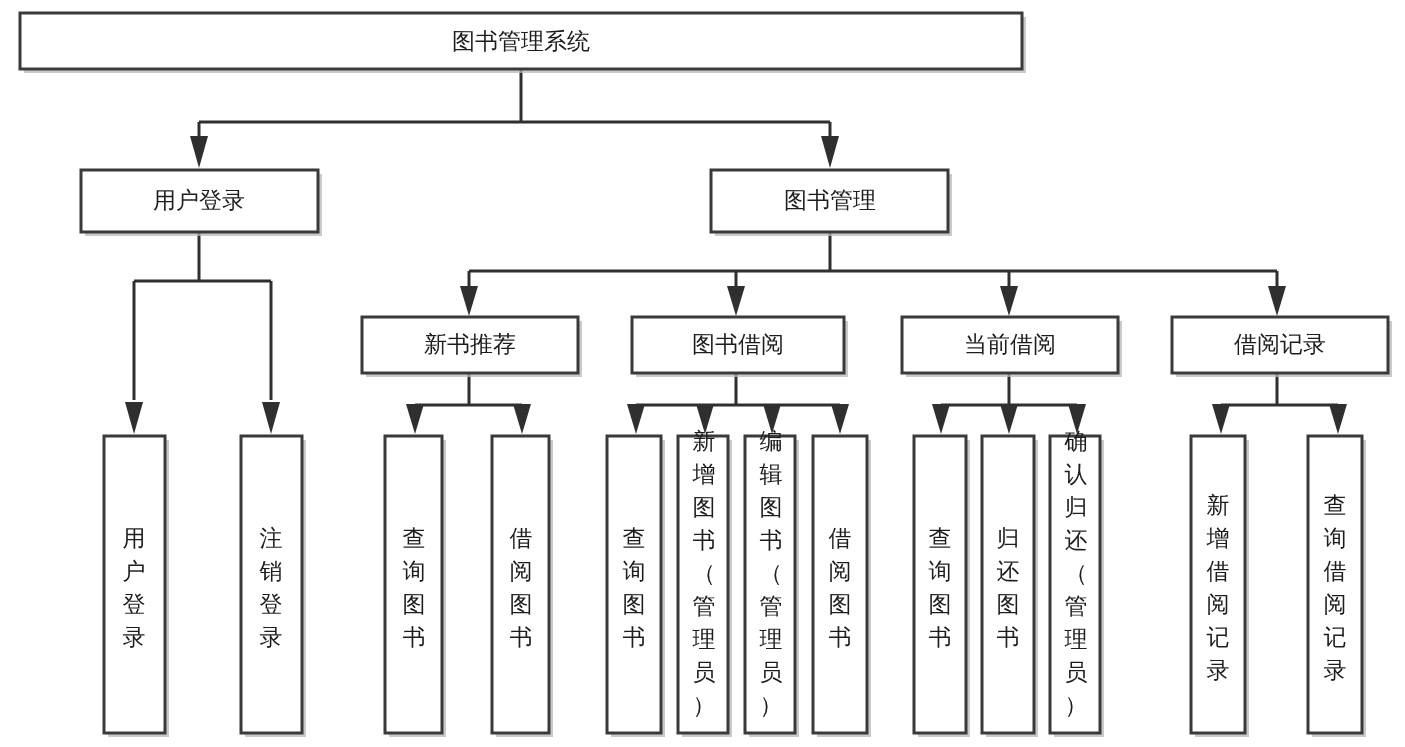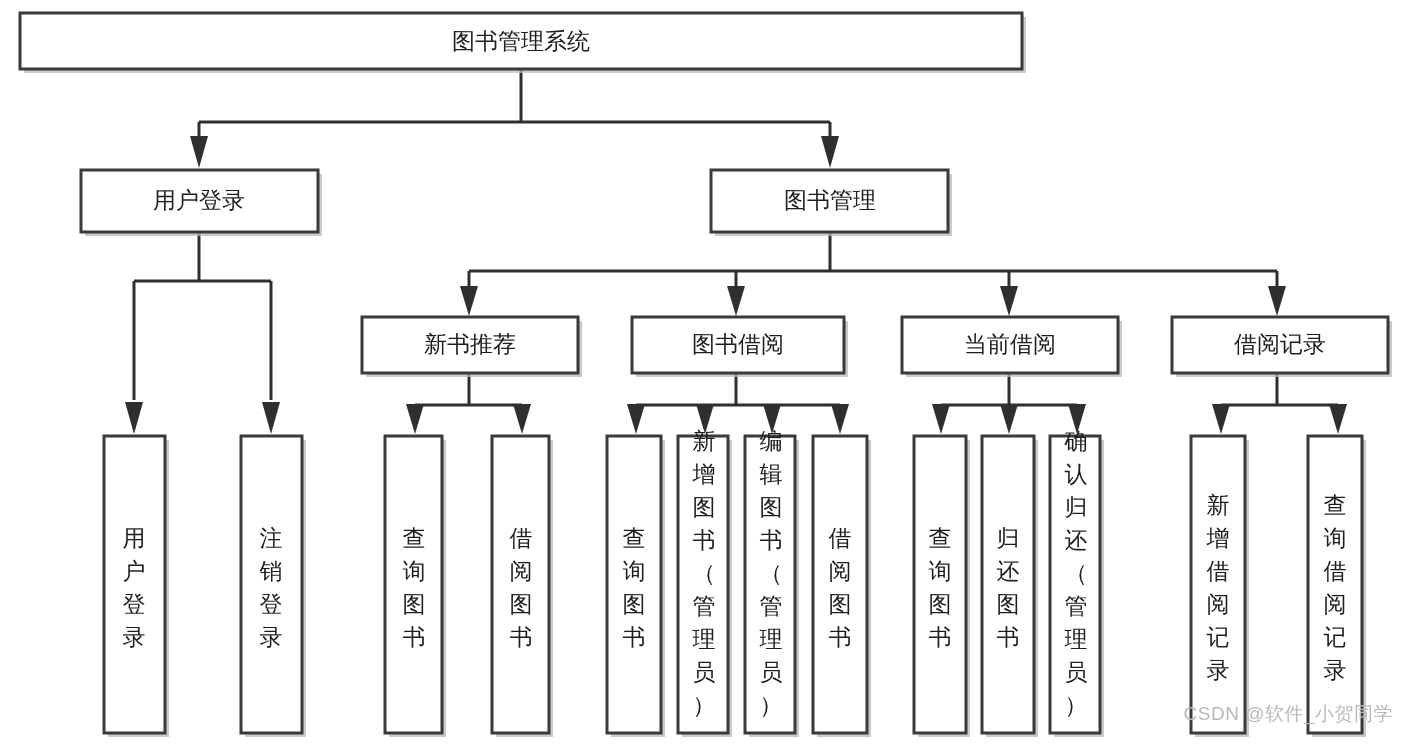--- a/index.html
+++ b/index.html
@@ -256,15 +256,14 @@
     </g>
 
     <g>
       <rect class="node-box-shadow" x="1312" y="440" width="54" height="297"></rect>
       <rect class="node-box" x="1308" y="436" width="54" height="297"></rect>
       <text class="node-label label-v" x="1335" y="589"><tspan x="1335" y="506.5" text-anchor="middle">查</tspan><tspan x="1335" y="539.5" text-anchor="middle">询</tspan><tspan x="1335" y="572.5" text-anchor="middle">借</tspan><tspan x="1335" y="605.5" text-anchor="middle">阅</tspan><tspan x="1335" y="638.5" text-anchor="middle">记</tspan><tspan x="1335" y="671.5" text-anchor="middle">录</tspan></text>
     </g>
 
   </svg>
 
-  <div class="watermark">CSDN @软件_小贺同学</div>
 
 </div>
 
 </body></html>

